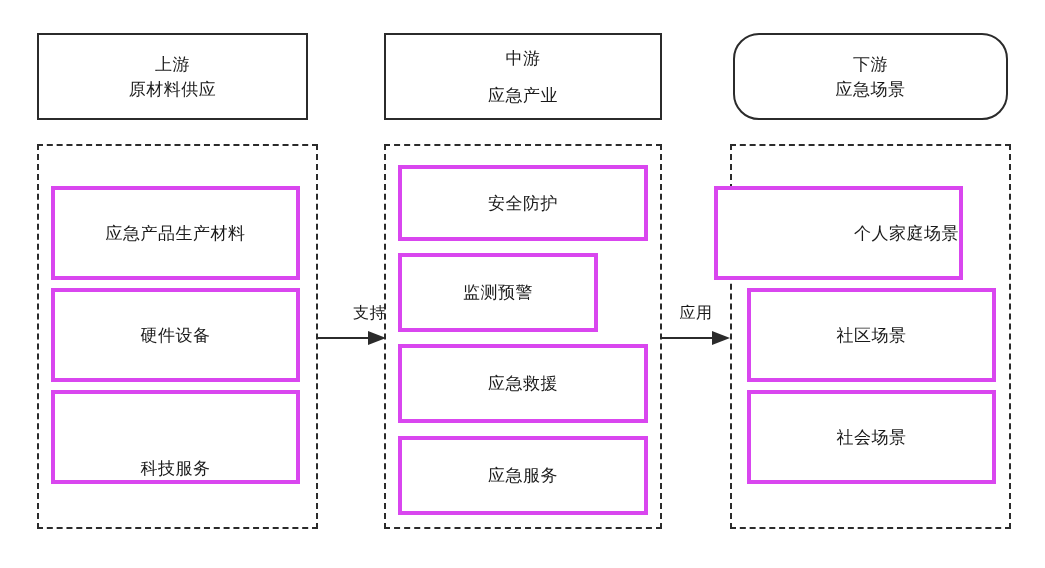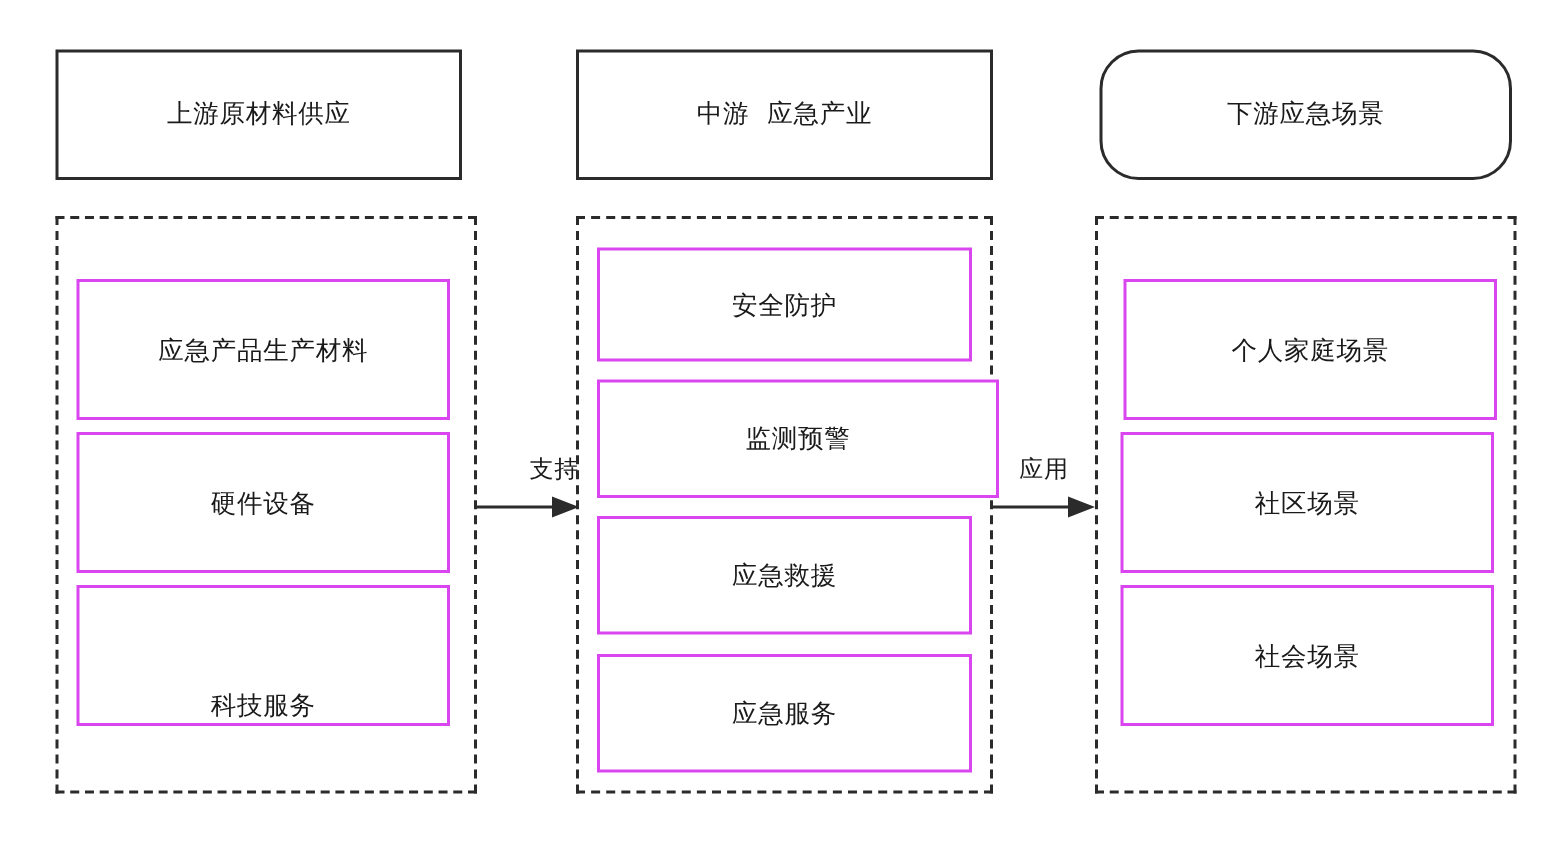--- a/index.html
+++ b/index.html
@@ -24,20 +24,21 @@
     height: 568px;
   }
 
   
   .header-box {
     position: absolute;
     box-sizing: border-box;
     border: 2px solid #2b2b2b;
     background: #ffffff;
     display: flex;
+    flex-direction: column;
     align-items: center;
     justify-content: center;
     line-height: 1.45;
   }
   .header-box .line {
     font-size: 17px;
     white-space: nowrap;
     letter-spacing: 0.5px;
   }
 
@@ -46,21 +47,21 @@
     position: absolute;
     box-sizing: border-box;
     border: 2.5px dashed #2b2b2b;
     background: transparent;
   }
 
   
   .item-box {
     position: absolute;
     box-sizing: border-box;
-    border: 2px solid #d946ef;
+    border: 4px solid #d946ef;
     background: #ffffff;
     display: flex;
     align-items: center;
     justify-content: center;
   }
   .item-box .label {
     font-size: 17px;
     white-space: nowrap;
     letter-spacing: 0.5px;
   }
@@ -108,21 +109,21 @@
   <div class="header-box" style="left:384px; top:33px; width:278px; height:87px;gap:12px;">
     <div class="line">中游</div>
     <div class="line">应急产业</div>
   </div>
 
   <div class="group-box" style="left:384px; top:144px; width:278px; height:385px;"></div>
 
   <div class="item-box" style="left:398px; top:165px; width:250px; height:76px;">
     <span class="label">安全防护</span>
   </div>
-  <div class="item-box" style="left:398px; top:253px; width:268px; height:79px;font-family:Liberation Mono, monospace;">
+  <div class="item-box" style="left:398px; top:253px; width:200px; height:79px;font-family:Liberation Mono, monospace;">
     <span class="label">监测预警</span>
   </div>
   <div class="item-box" style="left:398px; top:344px; width:250px; height:79px;">
     <span class="label">应急救援</span>
   </div>
   <div class="item-box" style="left:398px; top:436px; width:250px; height:79px;">
     <span class="label">应急服务</span>
   </div>
 
   <div class="arrow-label" style="left:662px; top:303px; width:68px;">应用</div>
@@ -131,21 +132,21 @@
     <polygon points="52,7 70,14 52,21" fill="#2b2b2b"></polygon>
   </svg>
 
   <div class="header-box" style="left:733px; top:33px; width:275px; height:87px;border-radius:26px;">
     <div class="line">下游</div>
     <div class="line">应急场景</div>
   </div>
 
   <div class="group-box" style="left:730px; top:144px; width:281px; height:385px;"></div>
 
-  <div class="item-box" style="left:749px; top:186px; width:249px; height:94px;">
+  <div class="item-box" style="left:714px; top:186px; width:249px; height:94px;justify-content:flex-end;">
     <span class="label">个人家庭场景</span>
   </div>
   <div class="item-box" style="left:747px; top:288px; width:249px; height:94px;">
     <span class="label">社区场景</span>
   </div>
   <div class="item-box" style="left:747px; top:390px; width:249px; height:94px;">
     <span class="label">社会场景</span>
   </div>
 
 </div>

